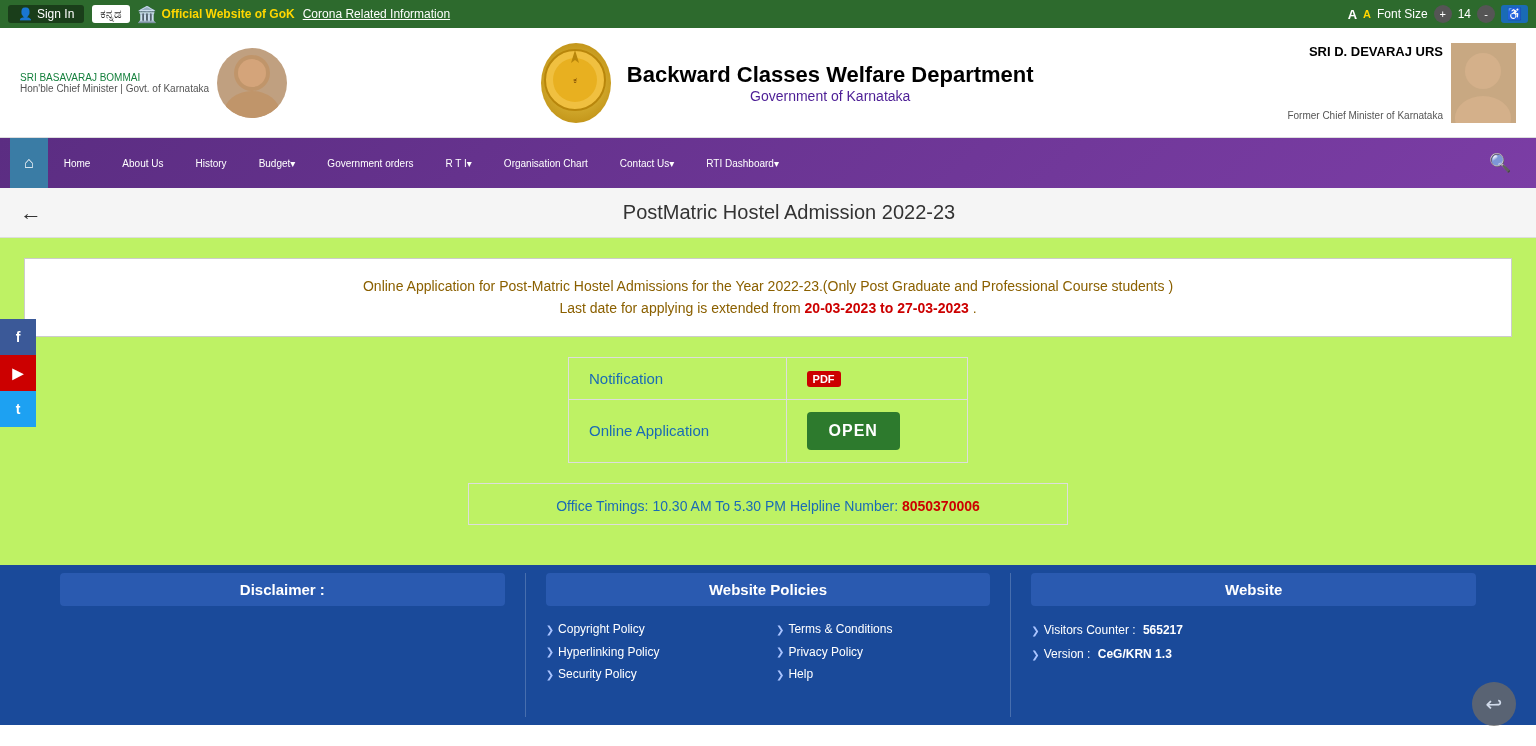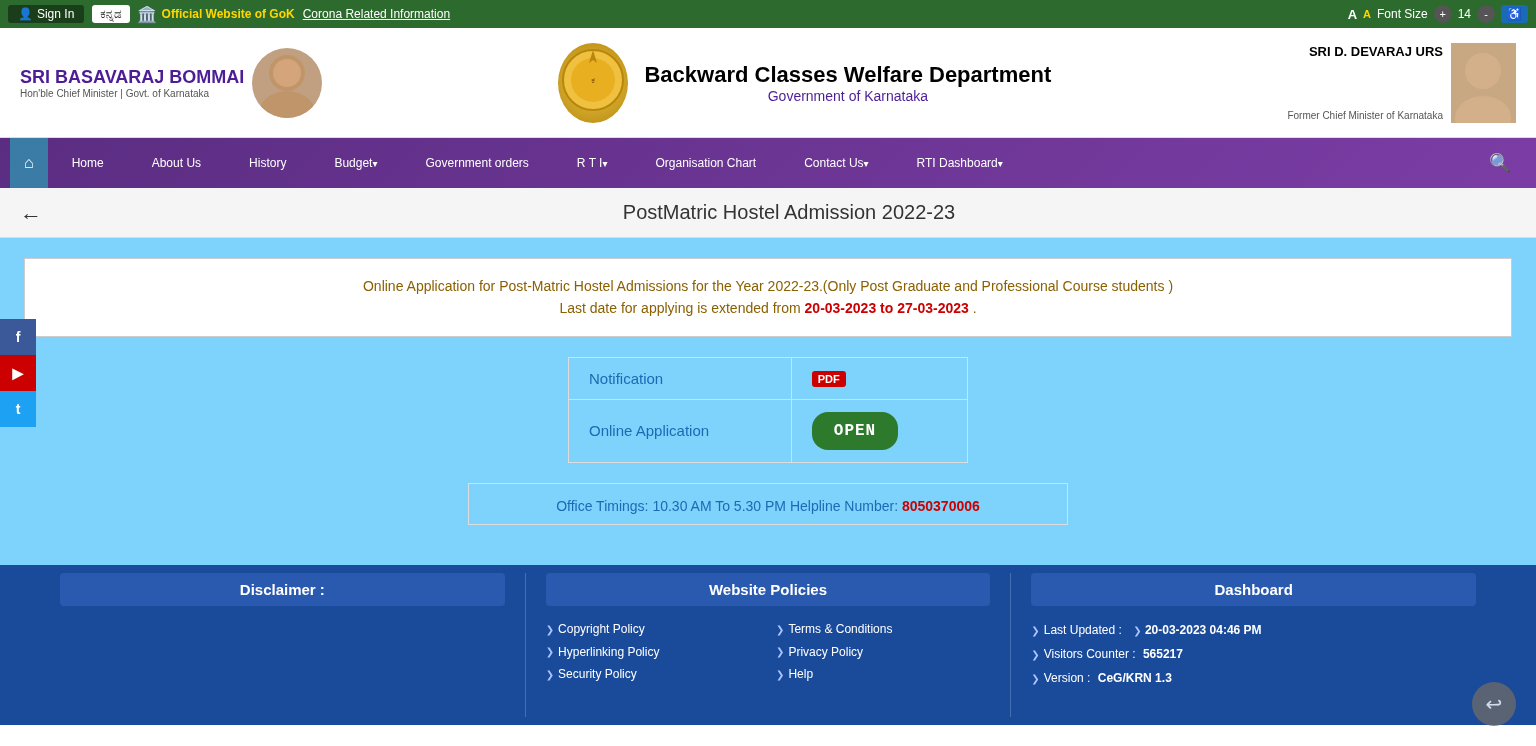--- a/index.html
+++ b/index.html
@@ -70,21 +70,21 @@
     
     .header {
       display: flex;
       align-items: center;
       padding: 8px 20px;
       background: #fff;
       border-bottom: 1px solid #ddd;
       height: 110px;
     }
     .header-left { display: flex; flex-direction: column; align-items: flex-start; }
-    .header-left .cm-name { font-size: 18px; font-weight: bold; color: #4c1d95; }
+    .header-left .cm-name { font-size: 10px; font-weight: normal; color: #15803d; }
     .header-left .cm-title { font-size: 10px; color: #555; }
     .cm-photo {
       width: 70px; height: 70px; border-radius: 50%;
       background: #c0a080;
       margin-left: 8px;
       overflow: hidden;
       display: flex; align-items: center; justify-content: center;
       font-size: 10px; color: #666;
     }
     .header-center {
@@ -135,23 +135,23 @@
       color: #fff;
       border: none;
       padding: 8px 14px;
       cursor: pointer;
       font-size: 16px;
       height: 100%;
       display: flex; align-items: center;
     }
     .nav-item {
       color: #fff;
-      padding: 0 24px;
-      cursor: pointer;
-      font-size: 12px;
+      padding: 0 16px;
+      cursor: pointer;
+      font-size: 10px;
       height: 100%;
       display: flex; align-items: center;
       white-space: nowrap;
     }
     .nav-item.has-dropdown::after { content: ' ▾'; font-size: 10px; }
     .nav-search {
       margin-left: auto;
       color: #fff;
       cursor: pointer;
       font-size: 18px;
@@ -179,21 +179,21 @@
       flex: 1;
       text-align: center;
       font-size: 20px;
       font-weight: normal;
       color: #333;
     }
 
     
     .main-content {
       padding: 20px 24px;
-      background: #7dd3fc;
+      background: #bef264;
       min-height: 300px;
     }
     .notice-box {
       border: 1px solid #ccc;
       padding: 16px;
       text-align: center;
       margin-bottom: 20px;
       background: #fff;
     }
     .notice-text { color: #8B6000; font-size: 14px; line-height: 1.6; }
@@ -221,24 +221,23 @@
       padding: 2px 6px;
       border-radius: 3px;
     }
     .open-btn {
       background: #2d7a2d;
       color: #fff;
       border: none;
       padding: 10px 22px;
       font-size: 16px;
       font-weight: bold;
-      border-radius: 16px;
+      border-radius: 4px;
       cursor: pointer;
       letter-spacing: 1px;
-      font-family: Liberation Mono, monospace;
     }
 
     
     .contact-box {
       border: 1px solid #ddd;
       margin: 0 auto 20px auto;
       padding: 10px 20px;
       text-align: center;
       max-width: 600px;
     }
@@ -487,29 +486,22 @@
             <span>Privacy Policy</span>
           </li>
         <li>
             <span>Help</span>
           </li>
       </ul>
     </div>
   </div>
 
   <div class="footer-section">
-    <div class="footer-heading">Dashboard</div>
+    <div class="footer-heading">Website</div>
     <div class="footer-visitors">
-      <div>
-        <span class="bullet">Last Updated :</span>
-        <span style="margin-left:8px;">
-          <span style="color:#aac4ff;font-size:10px;">❯</span>
-          <span class="visitor-val">20-03-2023 04:46 PM</span>
-        </span>
-      </div>
       <div>
         <span class="bullet">Visitors Counter :</span>
         <span class="visitor-val" style="margin-left:4px;">565217</span>
       </div>
       <div>
         <span class="bullet">Version :</span>
         <span class="visitor-val" style="margin-left:4px;">CeG/KRN 1.3</span>
       </div>
     </div>
   </div>

